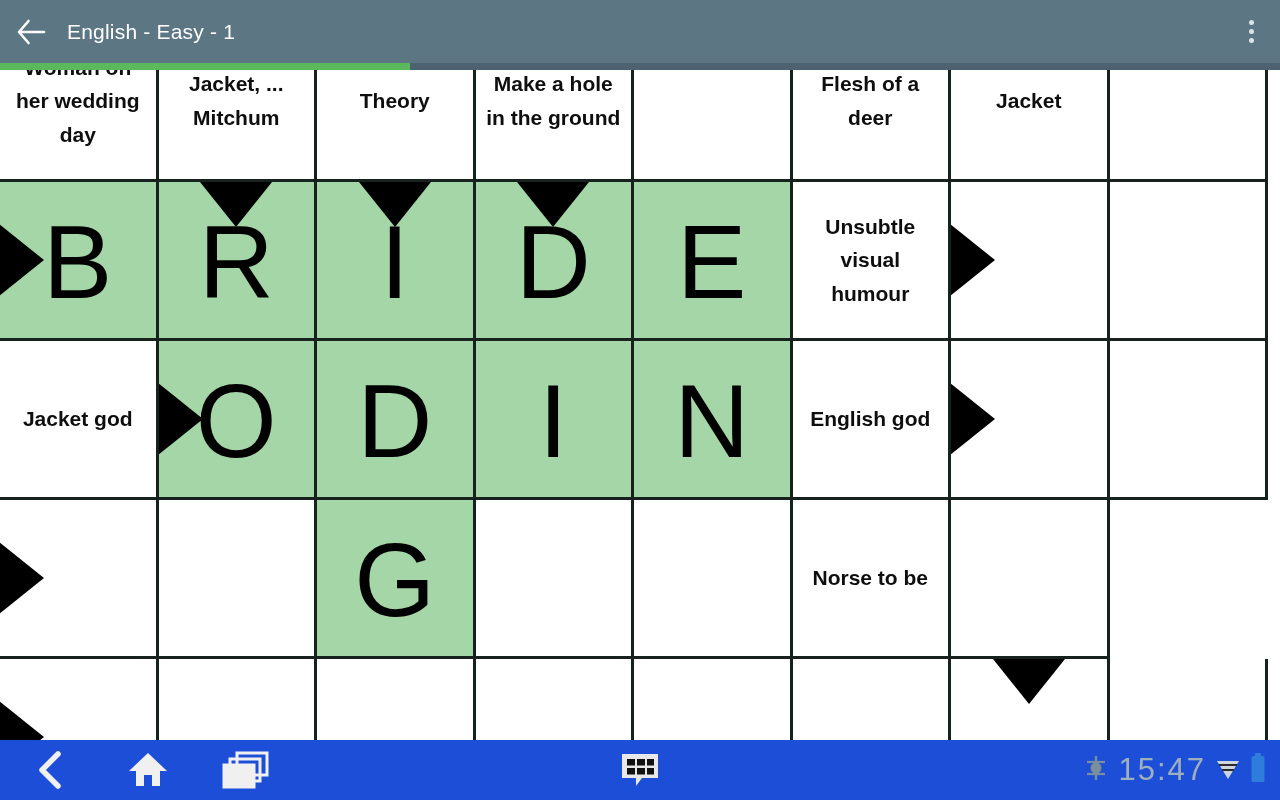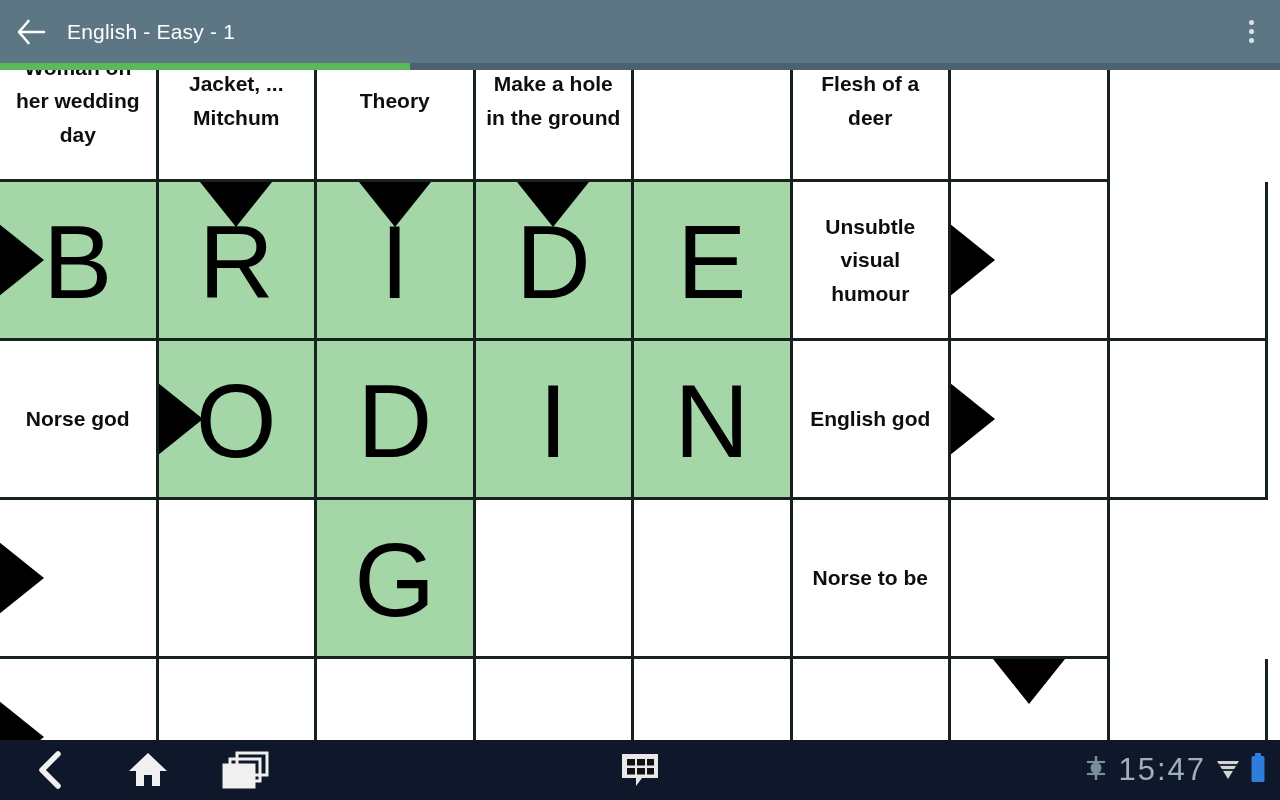--- a/index.html
+++ b/index.html
@@ -94,21 +94,21 @@
     width: 0; height: 0;
     border-top: 36px solid transparent;
     border-bottom: 36px solid transparent;
     border-left: 45px solid #000000;
   }
   .arrow-right.on-edge { left: -1px; }
 
   
   .navbar {
     position: absolute; left: 0; top: 740px; width: 1280px; height: 60px;
-    background: #0f172a;
+    background: #1d4ed8;
     display: flex; align-items: center;
   }
   .nav-left { display: flex; align-items: center; gap: 42px; margin-left: 22px; }
   .nav-btn { cursor: pointer; display: flex; align-items: center; justify-content: center;
              width: 56px; height: 56px; }
   .nav-center {
     position: absolute; left: 0; right: 0; margin: 0 auto;
     width: 60px; height: 56px; display: flex; align-items: center; justify-content: center;
     cursor: pointer;
   }
@@ -157,20 +157,23 @@
           <div class="cell">
             <div class="cell-clue">Theory</div>
           </div>
           <div class="cell">
             <div class="cell-clue">Make a hole in the ground</div>
           </div>
           <div class="cell"></div>
           <div class="cell">
             <div class="cell-clue">Flesh of a deer</div>
           </div>
+          <div class="cell">
+            <div class="cell-clue">Jacket</div>
+          </div>
           <div class="cell"></div>
         </div>
         <div class="grid-row">
           <div class="cell filled first">
             <div class="arrow-right on-edge"></div>
             <div class="cell-letter">B</div>
           </div>
           <div class="cell filled">
             <div class="arrow-down"></div>
             <div class="cell-letter">R</div>
@@ -189,21 +192,21 @@
           <div class="cell">
             <div class="cell-clue">Unsubtle visual humour</div>
           </div>
           <div class="cell">
             <div class="arrow-right on-edge"></div>
           </div>
           <div class="cell"></div>
         </div>
         <div class="grid-row">
           <div class="cell first">
-            <div class="cell-clue">Norse god</div>
+            <div class="cell-clue">Jacket god</div>
           </div>
           <div class="cell filled">
             <div class="arrow-right on-edge"></div>
             <div class="cell-letter">O</div>
           </div>
           <div class="cell filled">
             <div class="cell-letter">D</div>
           </div>
           <div class="cell filled">
             <div class="cell-letter">I</div>

